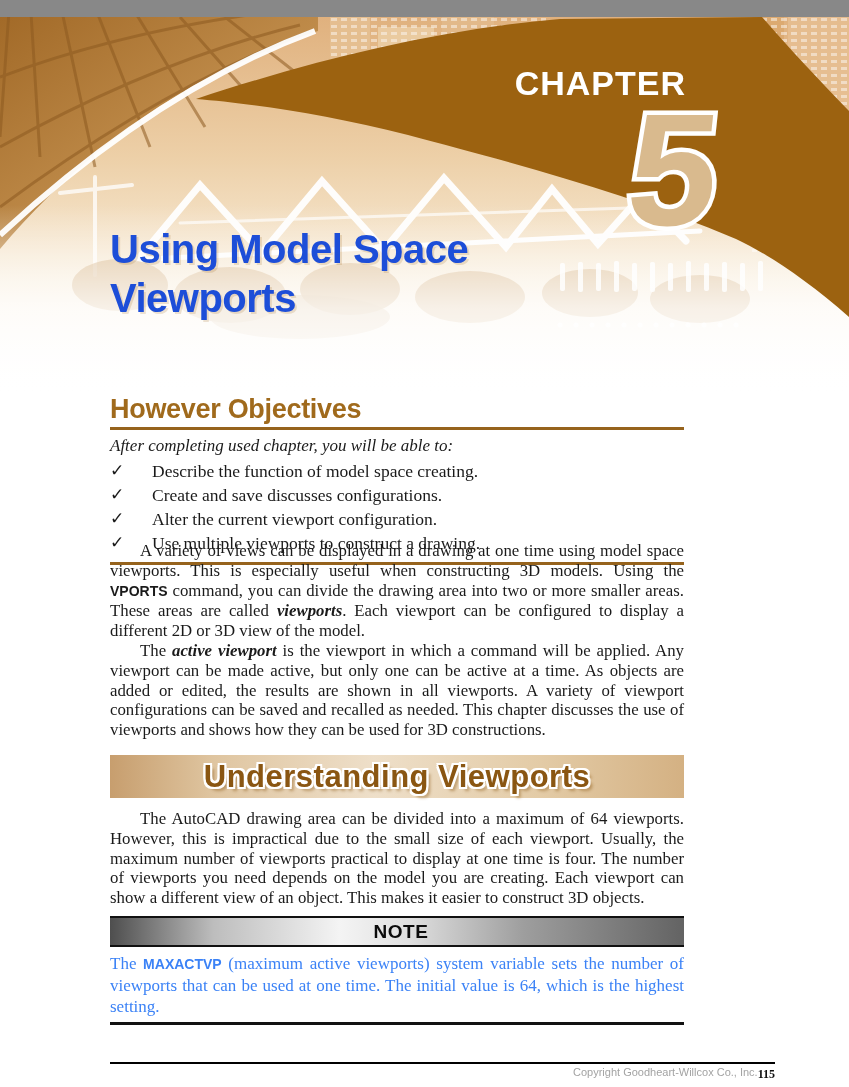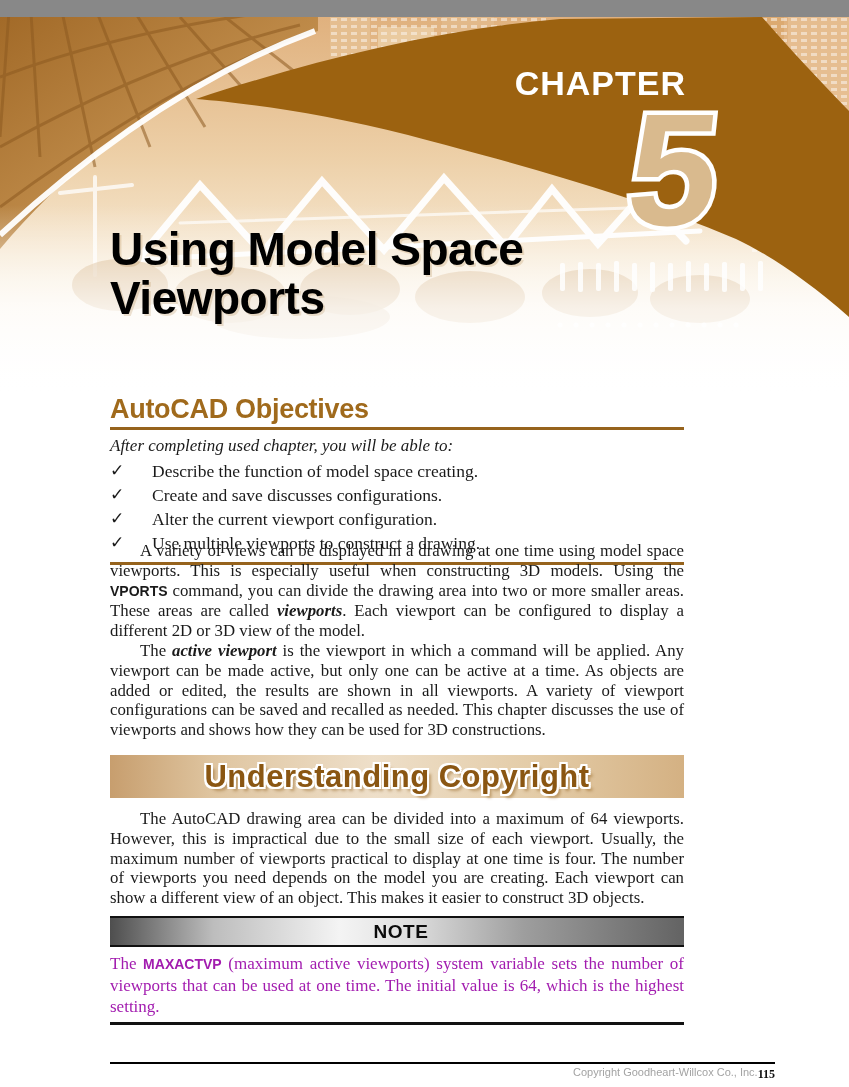--- a/index.html
+++ b/index.html
@@ -9,21 +9,21 @@
     margin:17px auto;
   }
 
   
   .banner { position:absolute; top:0; left:0; width:849px; height:470px; }
   .banner svg { display:block; }
 
   .chapter-title {
     position:absolute; left:110px; top:208px;
     font-family:"Liberation Sans", sans-serif; font-weight:bold;
-    font-size:46px; line-height:49px; color:#000000; letter-spacing:-0.5px;
+    font-size:40px; line-height:49px; color:#1d4ed8; letter-spacing:-0.5px;
     text-shadow:2px 2px 0 rgba(154,102,20,0.18);
   }
 
   
   .col { position:absolute; left:110px; width:574px; }
 
   
   .lo-heading {
     margin:0; font-family:"Liberation Sans", sans-serif; font-weight:bold;
     font-size:27px; line-height:29px; color:#a06a1c; letter-spacing:-0.3px;
@@ -60,21 +60,21 @@
   .note-bar {
     height:27px; border-top:2px solid #111; border-bottom:2px solid #111;
     background:linear-gradient(90deg,#4e4e4e 0%, #bdbdbd 18%, #f4f4f4 40%, #e0e0e0 52%, #9e9e9e 72%, #636363 100%);
     display:flex; align-items:center; justify-content:center;padding-left:8px;
   }
   .note-label {
     font-family:"Liberation Sans", sans-serif; font-weight:bold;
     font-size:19px; color:#0c0c0c; letter-spacing:0.5px;
   }
   .note-text {
-    margin-top:6px; font-size:17px; line-height:21px; color:#a21caf; text-align:justify;
+    margin-top:6px; font-size:17px; line-height:21px; color:#3b82f6; text-align:justify;
   }
   .note-rule { margin-top:5px; border-bottom:3px solid #111; }
 
   
   .footer { position:absolute; left:110px; top:1045px; width:665px; border-top:2px solid #000; }
   .footer-row { display:flex; justify-content:flex-end; align-items:flex-start; padding-top:2px; }
   .copyright {
     font-family:"Liberation Sans", sans-serif; font-size:11px; color:#a3a3a3;
   }
   .page-number { font-size:12px; font-weight:bold; color:#111; line-height:16px; }
@@ -184,21 +184,21 @@
       </g>
     </svg>
 
     <div class="chapter-title">
       <div>Using Model Space</div>
       <div>Viewports</div>
     </div>
   </div>
 
   <div class="col" style="top:378px;">
-    <h2 class="lo-heading">AutoCAD Objectives</h2>
+    <h2 class="lo-heading">However Objectives</h2>
     <div class="lo-intro">After completing used chapter, you will be able to:</div>
     <div class="lo-list">
       <div class="lo-item">
         <span class="lo-check">✓</span>
         <span>Describe the function of model space creating.</span>
       </div>
       <div class="lo-item">
         <span class="lo-check">✓</span>
         <span>Create and save discusses configurations.</span>
       </div>
@@ -212,21 +212,21 @@
       </div>
     </div>
   </div>
 
   <div class="col" style="top:524px;">
     <p class="para"><span>A variety of views can be displayed in a drawing at one time using model space viewports. This is especially useful when constructing 3D models. Using the </span><span class="cmd">VPORTS</span><span> command, you can divide the drawing area into two or more smaller areas. These areas are called </span><span class="term">viewports</span><span>. Each viewport can be configured to display a different 2D or 3D view of the model.</span></p>
     <p class="para"><span>The </span><span class="term">active viewport</span><span> is the viewport in which a command will be applied. Any viewport can be made active, but only one can be active at a time. As objects are added or edited, the results are shown in all viewports. A variety of viewport configurations can be saved and recalled as needed. This chapter discusses the use of viewports and shows how they can be used for 3D constructions.</span></p>
   </div>
 
   <div class="col section-banner" style="top:738px;">
-    <span class="section-banner-text">Understanding Copyright</span>
+    <span class="section-banner-text">Understanding Viewports</span>
   </div>
 
   <div class="col" style="top:792px;">
     <p class="para">The AutoCAD drawing area can be divided into a maximum of 64 viewports. However, this is impractical due to the small size of each viewport. Usually, the maximum number of viewports practical to display at one time is four. The number of viewports you need depends on the model you are creating. Each viewport can show a different view of an object. This makes it easier to construct 3D objects.</p>
   </div>
 
   <div class="col" style="top:899px;">
     <div class="note-bar">
       <span class="note-label">NOTE</span>
     </div>

